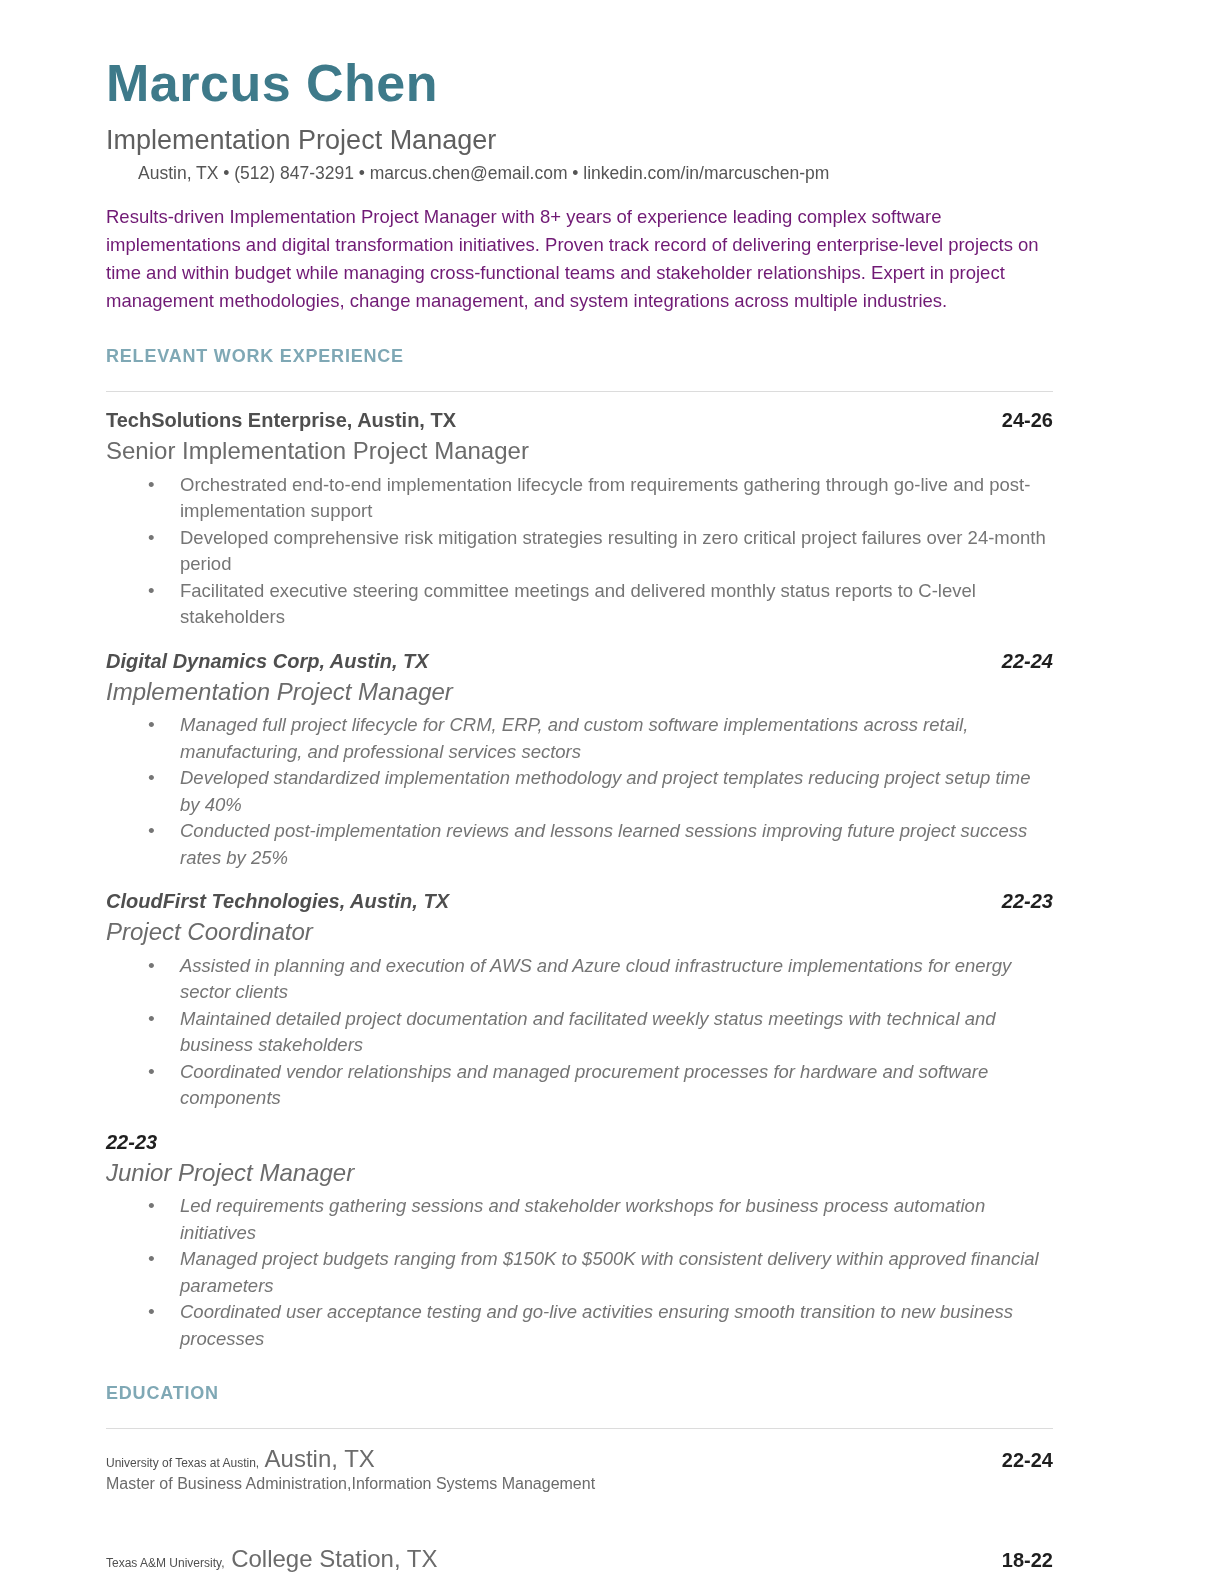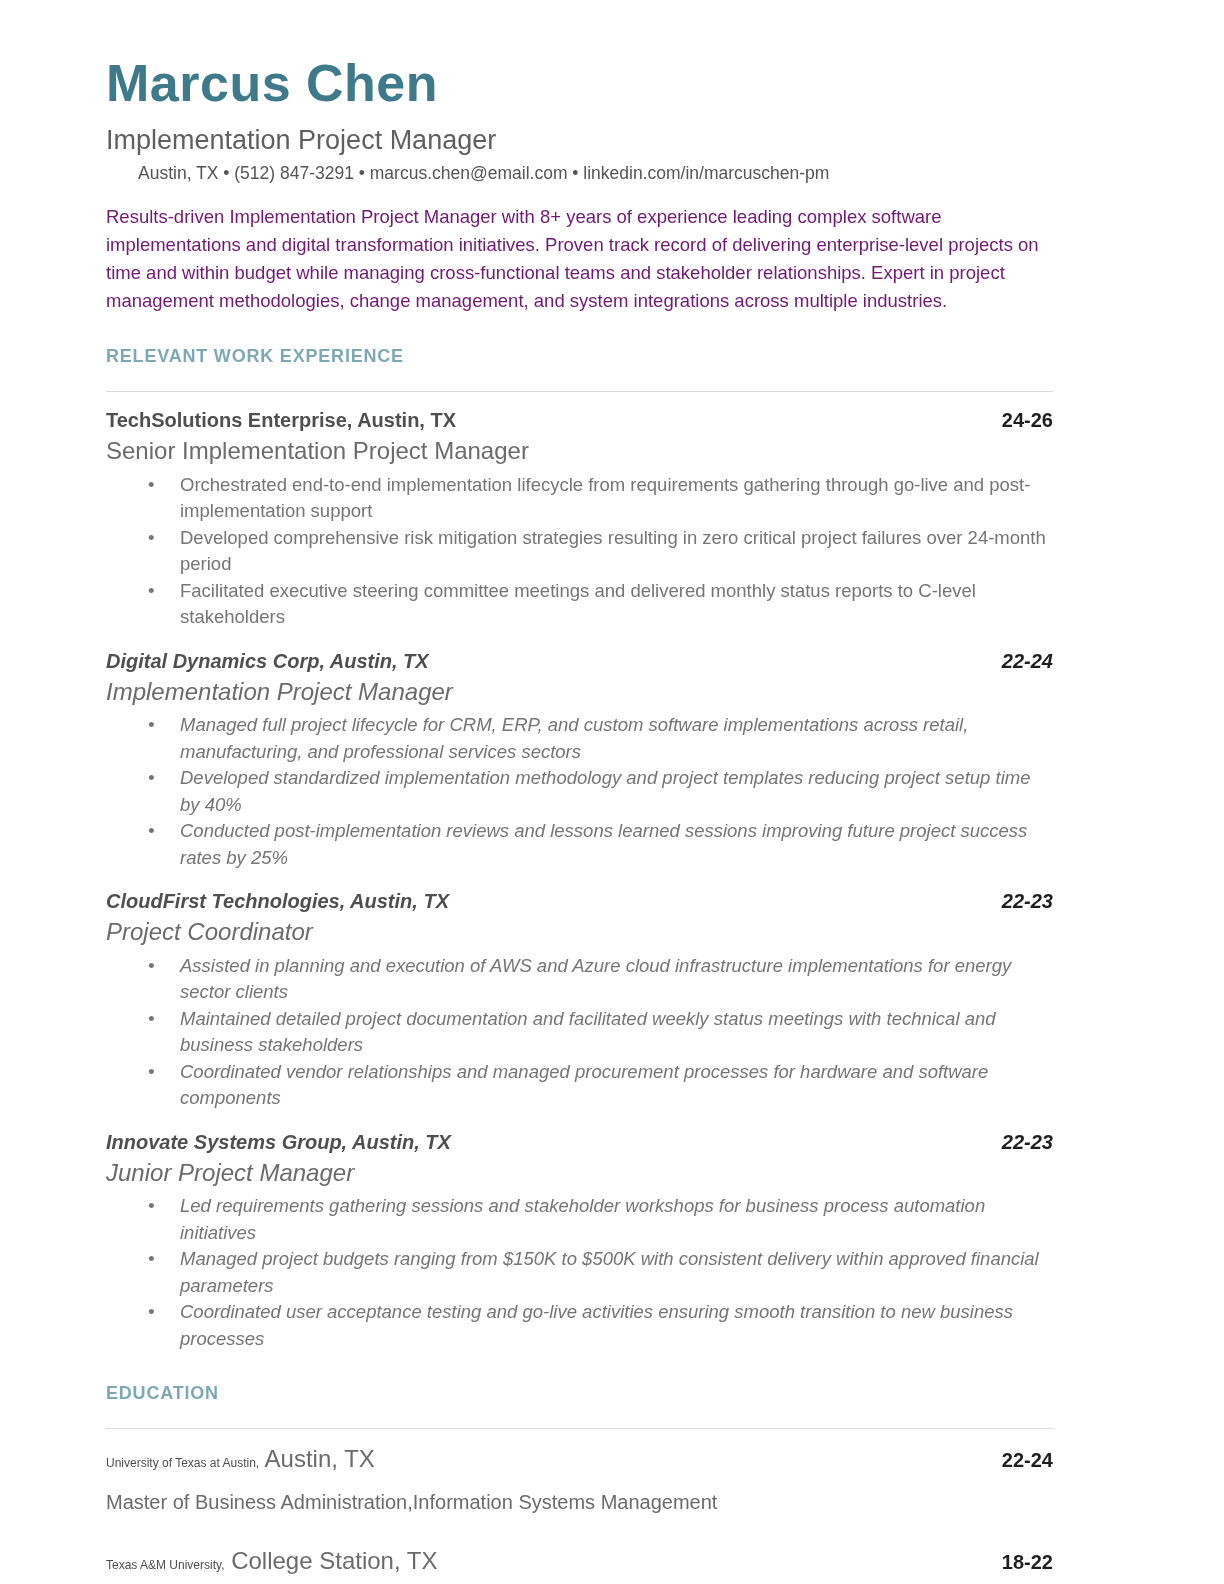--- a/index.html
+++ b/index.html
@@ -99,31 +99,31 @@
   }
   ul.bullets li::before {
     content: "\2022";
     position: absolute;
     left: 42px;
     top: 0;
     color: #757575;
   }
   
   .edu-entry { margin-top: 16px; }
-  .edu-entry + .edu-entry { margin-top: 33px; text-align: right; }
+  .edu-entry + .edu-entry { margin-top: 51px; text-align: right; }
   .school-line {
     display: flex;
     justify-content: space-between;
     align-items: baseline;
   }
   .school-name { font-size: 12px; font-weight: normal; color: #4f4f4f; line-height: 1.15; }
   .school-loc  { font-size: 24px; font-weight: normal; color: #6b6b6b; }
   .degree {
-    margin-top: 18px;
-    font-size: 20px;
+    margin-top: 2px;
+    font-size: 16px;
     color: #6b6b6b;
     line-height: 1.15;
   }
 </style>
 </head>
 <body>
 
 <div class="page">
 
   <h1 class="name">Marcus Chen</h1>
@@ -168,21 +168,20 @@
     <div class="role">Project Coordinator</div>
     <ul class="bullets">
       <li>Assisted in planning and execution of AWS and Azure cloud infrastructure implementations for energy sector clients</li>
       <li>Maintained detailed project documentation and facilitated weekly status meetings with technical and business stakeholders</li>
       <li>Coordinated vendor relationships and managed procurement processes for hardware and software components</li>
     </ul>
   </div>
 
   <div class="entry">
     <div class="entry-head">
-      <span class="company">Innovate Systems Group, Austin, TX</span>
       <span class="dates">22-23</span>
     </div>
     <div class="role">Junior Project Manager</div>
     <ul class="bullets">
       <li>Led requirements gathering sessions and stakeholder workshops for business process automation initiatives</li>
       <li>Managed project budgets ranging from $150K to $500K with consistent delivery within approved financial parameters</li>
       <li>Coordinated user acceptance testing and go-live activities ensuring smooth transition to new business processes</li>
     </ul>
   </div>
 

